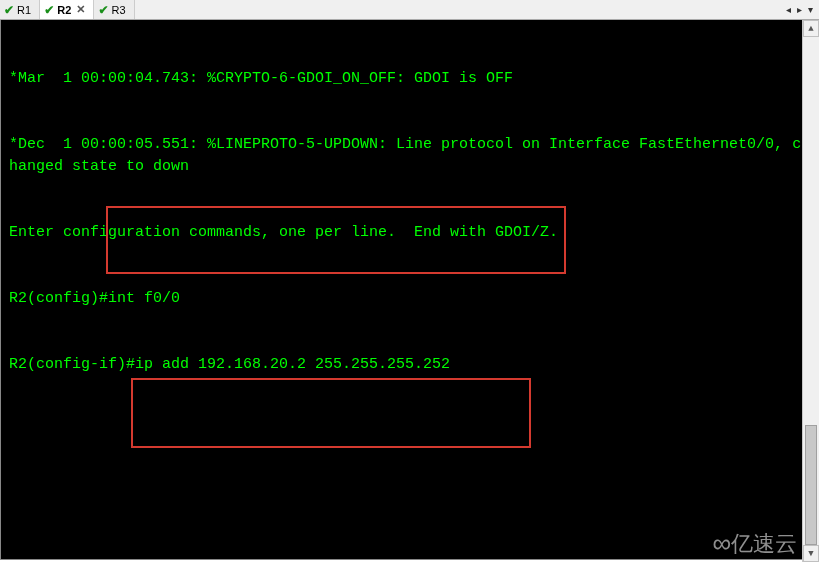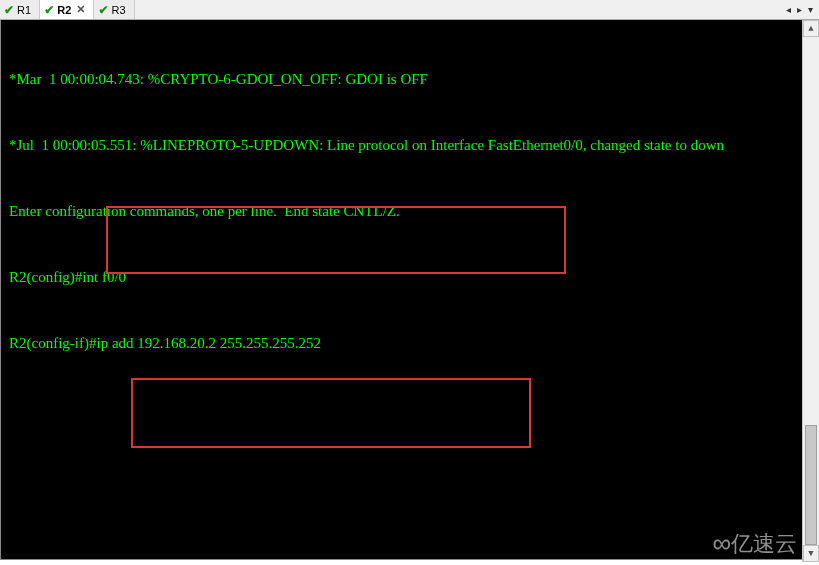--- a/index.html
+++ b/index.html
@@ -63,21 +63,21 @@
     line-height: 22px;
     padding: 4px 8px 4px 8px;
     height: 540px;
     white-space: pre-wrap;
     word-break: break-all;
     position: relative;
     border: 1px solid #888;
     border-top: none;
     overflow: hidden;
   }
-  .line { white-space: pre-wrap; font-family: Liberation Serif, serif; }
+  .line { white-space: pre-wrap; }
   .hlbox {
     position: absolute;
     border: 2px solid #d43a2f;
     pointer-events: none;
   }
   .scrollbar {
     position: absolute;
     right: 0;
     top: 20px;
     bottom: 3px;
@@ -147,22 +147,22 @@
   <div class="tab-spacer"></div>
   <div class="tab-nav">
     <span>◂</span>
     <span>▸</span>
     <span>▾</span>
   </div>
 </div>
 
 <div class="terminal">
   <div class="line">*Mar  1 00:00:04.743: %CRYPTO-6-GDOI_ON_OFF: GDOI is OFF</div>
-  <div class="line">*Jul  1 00:00:05.551: %LINEPROTO-5-UPDOWN: Line protocol on Interface FastEthernet0/0, changed state to down</div>
-  <div class="line">Enter configuration commands, one per line.  End state CNTL/Z.</div>
+  <div class="line">*Dec  1 00:00:05.551: %LINEPROTO-5-UPDOWN: Line protocol on Interface FastEthernet0/0, changed state to down</div>
+  <div class="line">Enter configuration commands, one per line.  End with GDOI/Z.</div>
   <div class="line">R2(config)#int f0/0</div>
   <div class="line">R2(config-if)#ip add 192.168.20.2 255.255.255.252</div>
   
   
   
   
   
   
   
   

